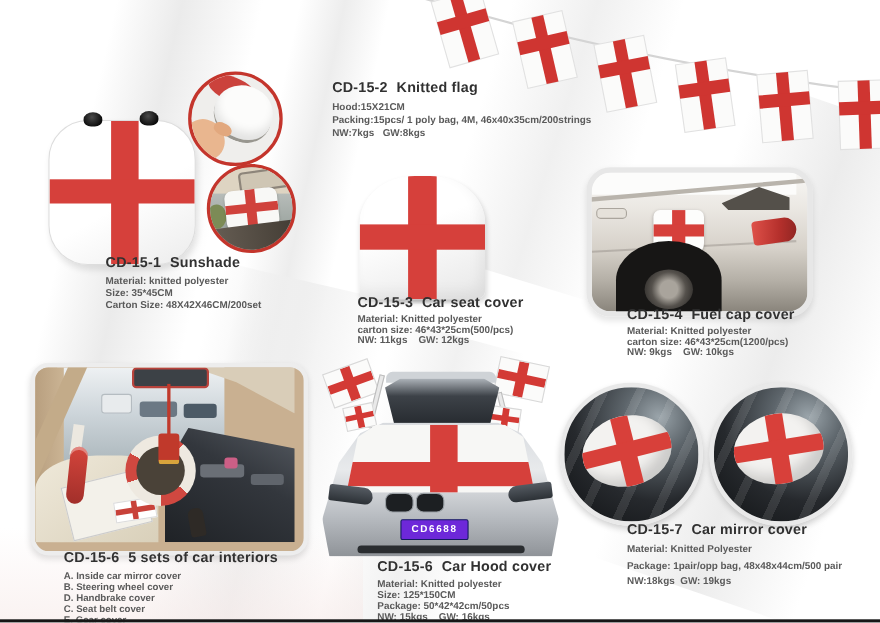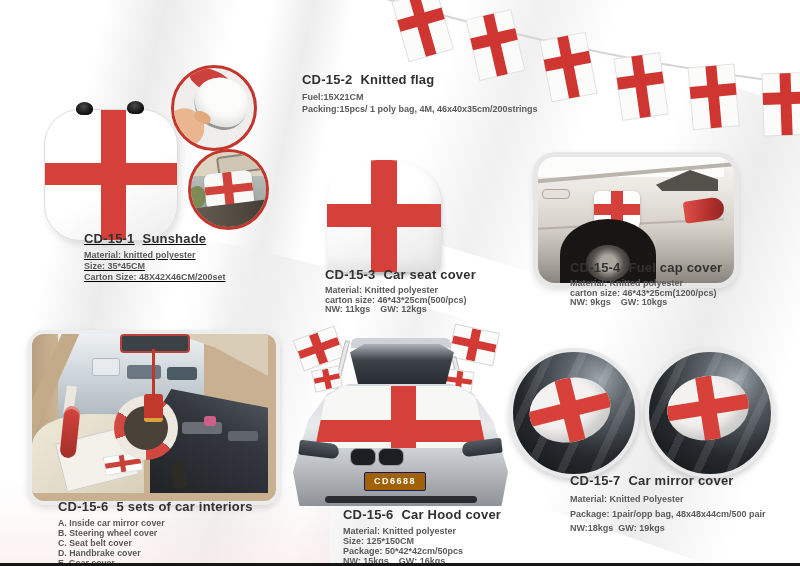--- a/index.html
+++ b/index.html
@@ -22,24 +22,24 @@
       background:linear-gradient(90deg,transparent,#f1f1f1 50%,transparent);}
   .s7{left:0;top:480px;width:330px;height:86px;
       background:linear-gradient(180deg,rgba(248,238,237,.0),rgba(246,232,230,.55));}
   .bottomline{left:0;top:563px;width:800px;height:3px;background:#161616;z-index:6;}
 
   
   .tblock{position:absolute;z-index:5;}
   .ptitle{font-size:13px;font-weight:bold;color:#313131;letter-spacing:.2px;margin:0 0 4px 0;}
   .ptitle .pname{margin-left:8px;}
   .pline{font-size:9px;font-weight:bold;color:#5a5a5a;white-space:pre-wrap;line-height:11px;}
-  #tb1{left:84px;top:231px;width:220px;text-decoration:underline;}
+  #tb1{left:96px;top:231px;width:220px;}
   #tb2{left:302px;top:72px;width:280px;} #tb2 .pline{line-height:12px;}
   #tb3{left:325px;top:267px;width:230px;} #tb3 .pline{line-height:9.7px;}
-  #tb4{left:570px;top:260px;width:230px;} #tb4 .pline{line-height:9.7px;}
+  #tb4{left:570px;top:278px;width:230px;} #tb4 .pline{line-height:9.7px;}
   #tb5{left:58px;top:499px;width:240px;} #tb5 .pline{line-height:10px;font-size:8.8px;}
   #tb6{left:343px;top:507px;width:230px;} #tb6 .pline{line-height:10px;}
   #tb7{left:570px;top:473px;width:230px;} #tb7 .pline{line-height:14.5px;}
 
   
   .bunting{left:358px;top:-2px;width:442px;height:140px;z-index:1;}
 
   
   .sunshade{left:44px;top:109px;width:132px;height:130px;z-index:2;
       background:linear-gradient(150deg,#ffffff 55%,#ececec);border:1px solid #dddddd;
@@ -151,21 +151,21 @@
   .hc-hood{left:22px;top:60px;width:171px;height:62px;background:#f7f7f5;overflow:hidden;
       clip-path:polygon(0 100%,6% 18%,16% 0,84% 0,94% 18%,100% 100%);}
   .hc-cv{left:76px;top:0;width:25px;height:62px;background:#d6403b;}
   .hc-ch{left:0;top:34px;width:171px;height:22px;background:#d6403b;}
   .hc-hl-l{left:6px;top:116px;width:40px;height:15px;transform:rotate(7deg);border-radius:3px 10px 8px 3px;
       background:linear-gradient(#555b62,#2c3136);}
   .hc-hl-r{left:169px;top:114px;width:40px;height:15px;transform:rotate(-7deg);border-radius:10px 3px 3px 8px;
       background:linear-gradient(#555b62,#2c3136);}
   .hc-gr-l{left:57px;top:122px;width:24px;height:16px;background:#1c1f22;border:1px solid #9aa0a5;border-radius:7px;}
   .hc-gr-r{left:85px;top:122px;width:24px;height:16px;background:#1c1f22;border:1px solid #9aa0a5;border-radius:7px;}
-  .hc-plate{left:71px;top:146px;width:60px;height:17px;background:#a16207;border:1px solid #151a60;border-radius:2px;
+  .hc-plate{left:71px;top:146px;width:60px;height:17px;background:#6d28d9;border:1px solid #151a60;border-radius:2px;
       color:#ffffff;font-size:9px;font-weight:bold;text-align:center;line-height:17px;letter-spacing:1.5px;}
   .hc-bumper{left:32px;top:170px;width:152px;height:7px;background:#2a2d30;border-radius:4px;}
 
   
   .mirrorphoto{width:122px;height:122px;border-radius:50%;border:4px solid #e9e9e9;overflow:hidden;z-index:2;
       background:radial-gradient(circle at 70% 22%,#9aa4aa 0%,#5d656b 25%,#26292d 60%,#101214 100%);
       box-shadow:0 3px 6px rgba(0,0,0,.18);}
   .mirror-l{left:509px;top:348px;} .mirror-r{left:645px;top:348px;}
   .m-streaks{position:absolute;inset:0;background:repeating-linear-gradient(115deg,rgba(255,255,255,.10) 0 8px,transparent 8px 30px);}
   .mcov{left:16px;top:26px;width:82px;height:64px;background:#f3f2f0;border-radius:50%;overflow:hidden;
@@ -327,44 +327,45 @@
 
   <div class="tblock" id="tb1">
     <h3 class="ptitle"><span>CD-15-1</span><span class="pname">Sunshade</span></h3>
     <div class="pline">Material: knitted polyester</div>
     <div class="pline">Size: 35*45CM</div>
     <div class="pline">Carton Size: 48X42X46CM/200set</div>
   </div>
 
   <div class="tblock" id="tb2">
     <h3 class="ptitle"><span>CD-15-2</span><span class="pname">Knitted flag</span></h3>
-    <div class="pline">Fuel:15X21CM</div>
+    <div class="pline">Hood:15X21CM</div>
     <div class="pline">Packing:15pcs/ 1 poly bag, 4M, 46x40x35cm/200strings</div>
+    <div class="pline">NW:7kgs   GW:8kgs</div>
   </div>
 
   <div class="tblock" id="tb3">
     <h3 class="ptitle"><span>CD-15-3</span><span class="pname">Car seat cover</span></h3>
     <div class="pline">Material: Knitted polyester</div>
     <div class="pline">carton size: 46*43*25cm(500/pcs)</div>
     <div class="pline">NW: 11kgs    GW: 12kgs</div>
   </div>
 
   <div class="tblock" id="tb4">
     <h3 class="ptitle"><span>CD-15-4</span><span class="pname">Fuel cap cover</span></h3>
     <div class="pline">Material: Knitted polyester</div>
     <div class="pline">carton size: 46*43*25cm(1200/pcs)</div>
     <div class="pline">NW: 9kgs    GW: 10kgs</div>
   </div>
 
   <div class="tblock" id="tb5">
     <h3 class="ptitle"><span>CD-15-6</span><span class="pname">5 sets of car interiors</span></h3>
     <div class="pline">A. Inside car mirror cover</div>
     <div class="pline">B. Steering wheel cover</div>
+    <div class="pline">D. Handbrake cover</div>
     <div class="pline">C. Seat belt cover</div>
-    <div class="pline">D. Handbrake cover</div>
     <div class="pline">E. Gear cover</div>
   </div>
 
   <div class="tblock" id="tb6">
     <h3 class="ptitle"><span>CD-15-6</span><span class="pname">Car Hood cover</span></h3>
     <div class="pline">Material: Knitted polyester</div>
     <div class="pline">Size: 125*150CM</div>
     <div class="pline">Package: 50*42*42cm/50pcs</div>
     <div class="pline">NW: 15kgs    GW: 16kgs</div>
   </div>

